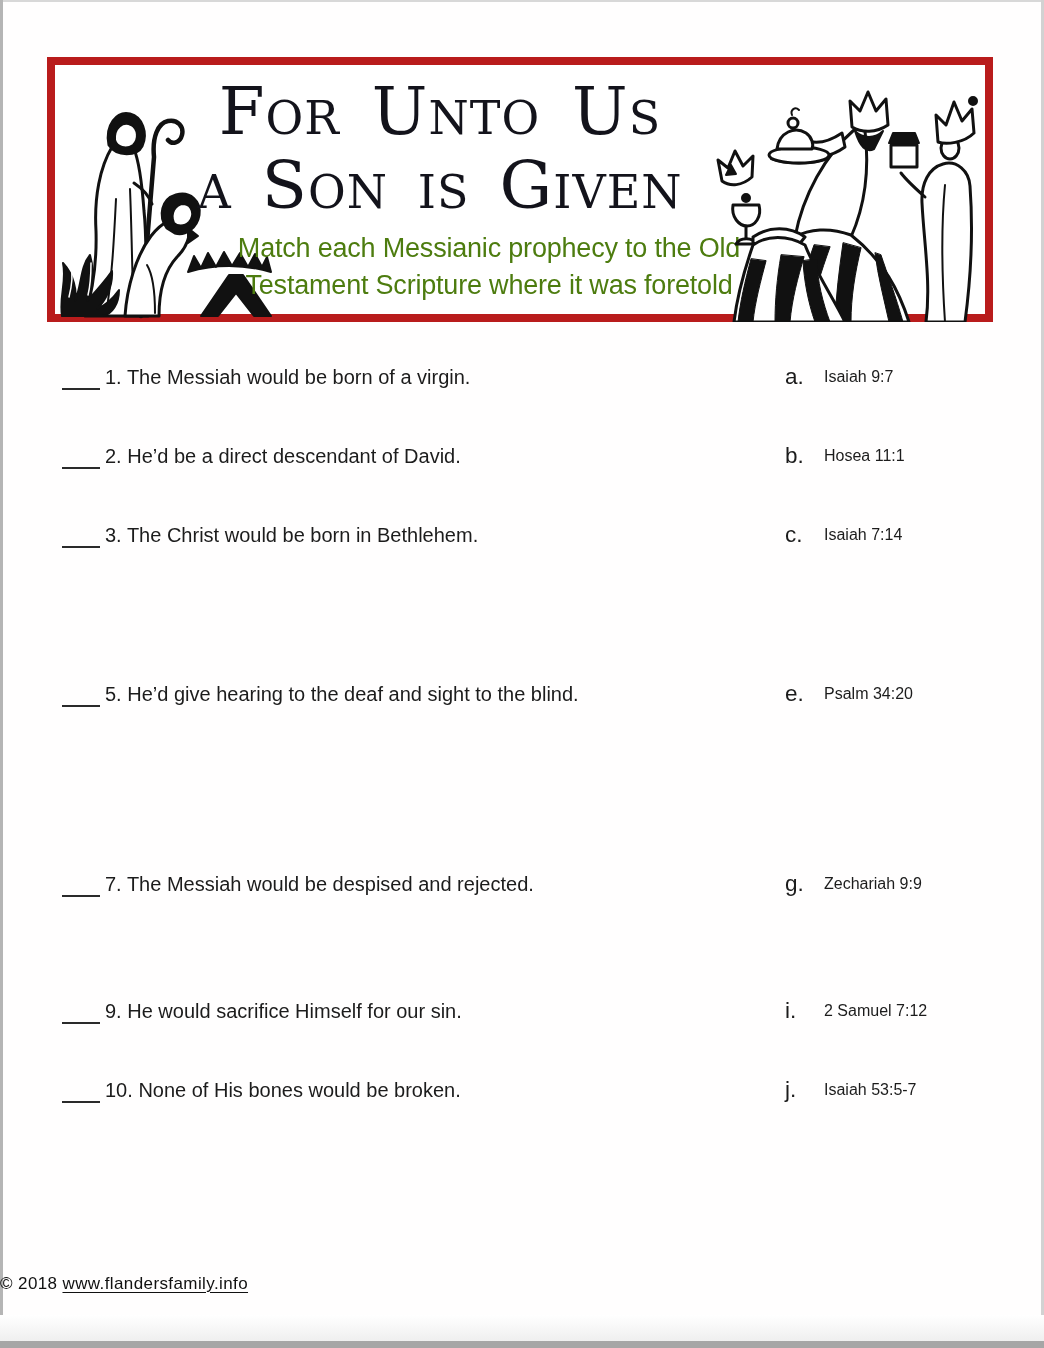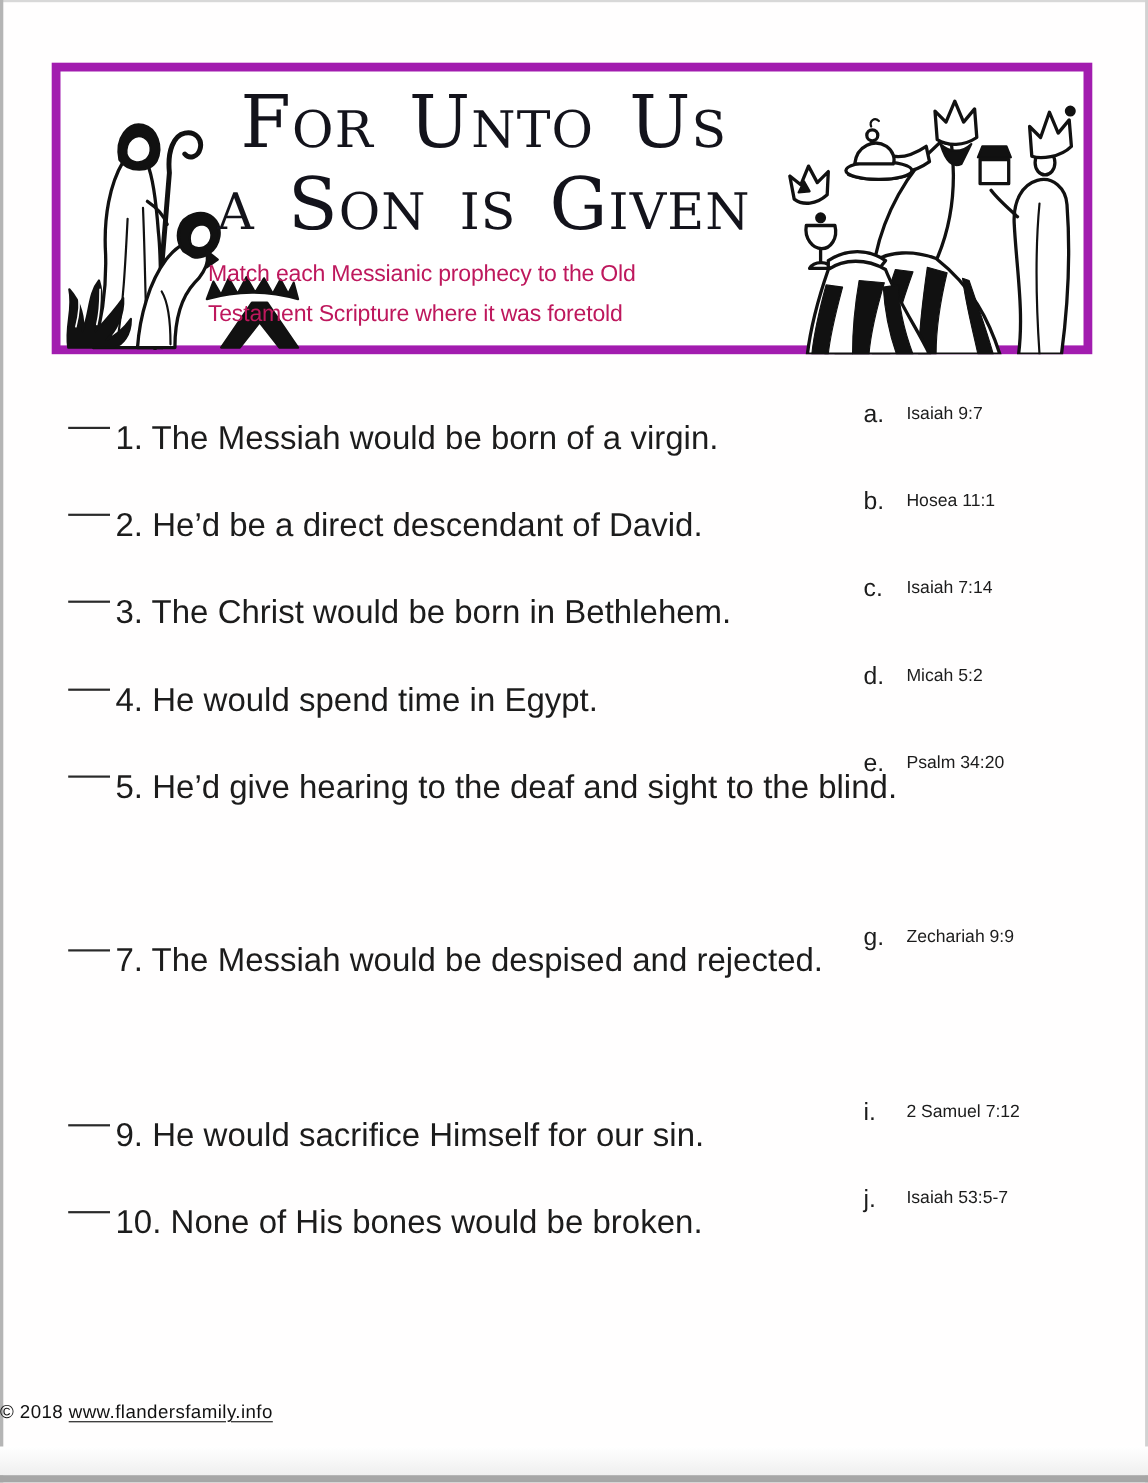--- a/index.html
+++ b/index.html
@@ -8,35 +8,35 @@
   
   .edge-top{position:absolute;top:0;left:0;width:100%;height:2px;background:#d8d8d8;}
   .edge-left{position:absolute;top:0;left:0;width:3px;height:100%;background:#b5b5b5;}
   .edge-right{position:absolute;top:0;right:0;width:3px;height:100%;background:#d2d2d2;}
   .edge-bottom{position:absolute;bottom:0;left:0;width:100%;height:7px;background:#a6a6a6;}
   .page::after{content:"";position:absolute;left:0;bottom:7px;width:100%;height:26px;
         background:linear-gradient(#ffffff,#efefef);pointer-events:none;}
 
   
   .header-box{position:absolute;left:47px;top:57px;width:930px;height:249px;
-        border:8px solid #a21caf;background:#ffffff;}
+        border:8px solid #b91c1c;background:#ffffff;}
   .nativity{position:absolute;left:0px;top:30px;width:270px;height:227px;}
   .wisemen{position:absolute;right:0px;top:20px;width:290px;height:237px;}
   .title-block{position:absolute;left:80px;top:10px;width:610px;text-align:center;
         font-family:"DejaVu Serif","Liberation Serif",serif;font-variant:small-caps;
         color:#13131b;}
   .title-l1{font-size:66px;line-height:74px;letter-spacing:1px;word-spacing:10px;}
   .title-l2{font-size:66px;line-height:74px;letter-spacing:1px;word-spacing:8px;}
-  .subtitle-block{position:absolute;left:134px;top:165px;width:600px;
-        font-size:21px;line-height:37px;letter-spacing:-0.2px;color:#be185d;}
+  .subtitle-block{position:absolute;left:134px;top:165px;width:600px;text-align:center;
+        font-size:27px;line-height:37px;letter-spacing:-0.2px;color:#4d7c0f;}
 
   
   .row{position:absolute;left:0;width:100%;height:32px;}
   .blank{position:absolute;left:62px;top:27px;width:38px;height:0;border-bottom:2px solid #2a2a2a;}
-  .prompt{position:absolute;left:105px;top:0;font-size:30px;line-height:32px;white-space:nowrap;margin-top:22px;}
+  .prompt{position:absolute;left:105px;top:0;font-size:20px;line-height:32px;white-space:nowrap;}
   .letter{position:absolute;left:785px;top:0;font-size:22.5px;line-height:32px;}
   .reference{position:absolute;left:824px;top:0;font-size:16px;line-height:32px;white-space:nowrap;}
 
   
   .footer{position:absolute;left:0;top:1274px;width:100%;font-size:17px;
         letter-spacing:0.4px;color:#111;}
   .footer .copy{margin-right:5px;}
   .footer-link{color:#111;text-decoration:underline;text-underline-offset:3px;cursor:pointer;}
 </style>
 </head>
@@ -130,33 +130,27 @@
     <span class="prompt"><span>2.</span> <span>He’d be a direct descendant of David.</span></span>
     <span class="letter">b.</span>
     <span class="reference">Hosea 11:1</span>
   </div>
   <div class="row" style="top:519px">
     <span class="blank"></span>
     <span class="prompt"><span>3.</span> <span>The Christ would be born in Bethlehem.</span></span>
     <span class="letter">c.</span>
     <span class="reference">Isaiah 7:14</span>
   </div>
-  <div class="row" style="top:599px">
-    <span class="blank"></span>
-    <span class="prompt"><span>4.</span> <span>He would spend time in Egypt.</span></span>
-    <span class="letter">d.</span>
-    <span class="reference">Micah 5:2</span>
-  </div>
   <div class="row" style="top:678px">
     <span class="blank"></span>
     <span class="prompt"><span>5.</span> <span>He’d give hearing to the deaf and sight to the blind.</span></span>
     <span class="letter">e.</span>
     <span class="reference">Psalm 34:20</span>
   </div>
-  <div class="row" style="top:836px">
+  <div class="row" style="top:868px">
     <span class="blank"></span>
     <span class="prompt"><span>7.</span> <span>The Messiah would be despised and rejected.</span></span>
     <span class="letter">g.</span>
     <span class="reference">Zechariah 9:9</span>
   </div>
   <div class="row" style="top:995px">
     <span class="blank"></span>
     <span class="prompt"><span>9.</span> <span>He would sacrifice Himself for our sin.</span></span>
     <span class="letter">i.</span>
     <span class="reference">2 Samuel 7:12</span>

